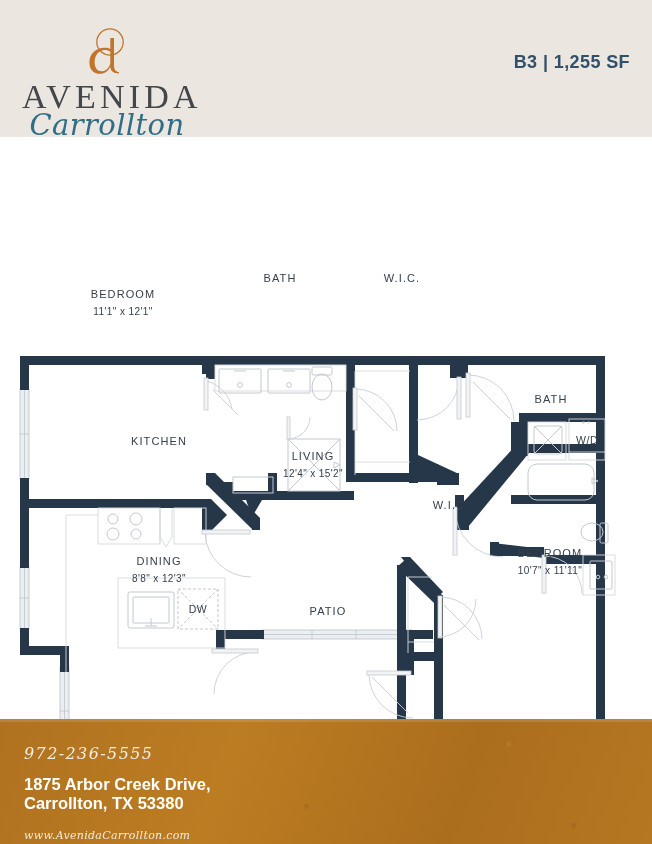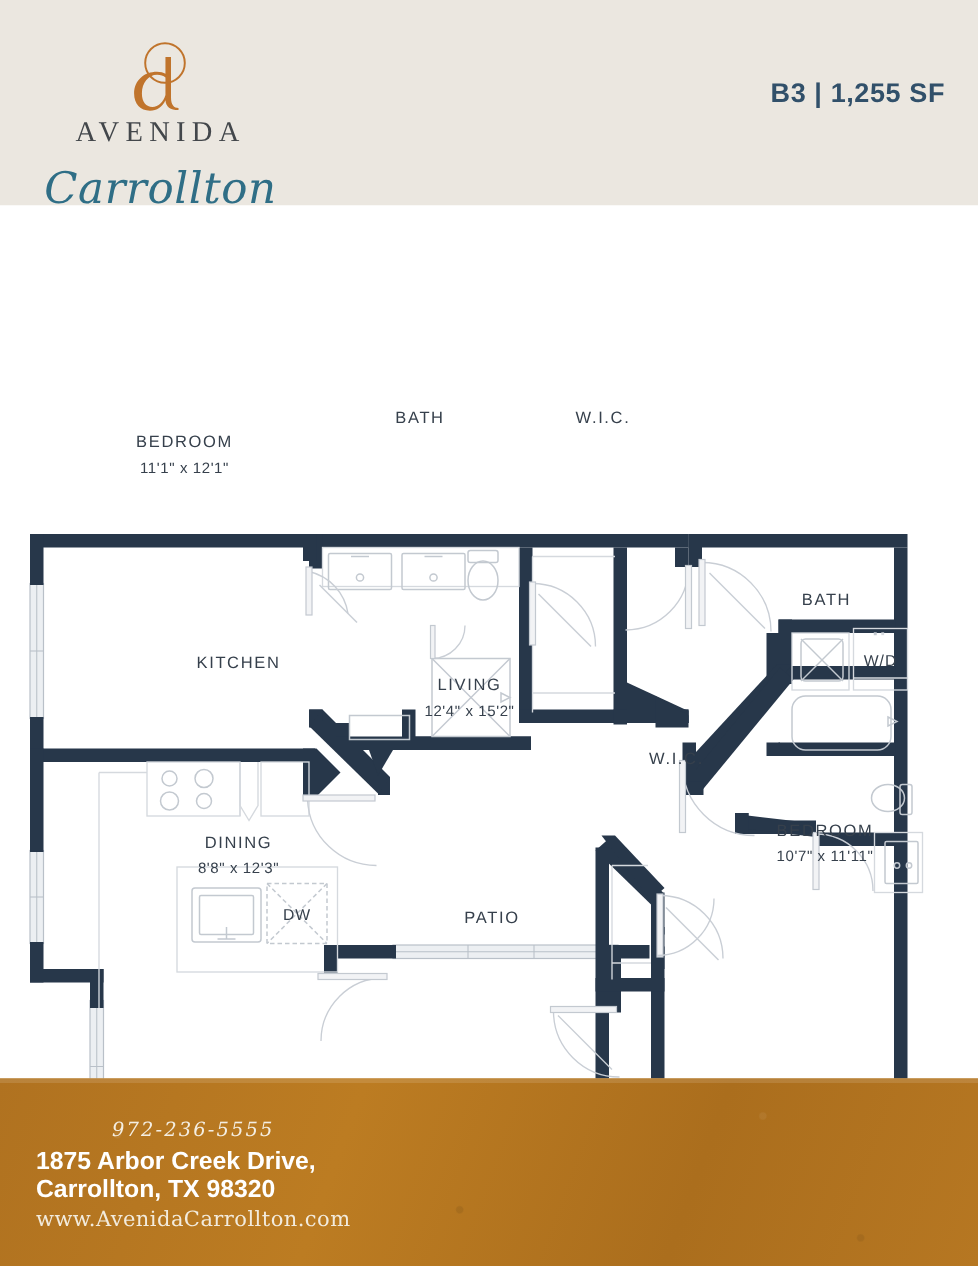--- a/index.html
+++ b/index.html
@@ -29,21 +29,21 @@
   }
   #logo-mark {
     position: absolute; left: 58px; top: 0px;
     width: 56px; height: 52px;
   }
   #logo-wordmark {
     position: absolute; left: 0; top: 52px;
     width: 170px;
     text-align: center;
     font-family: "Liberation Serif", serif;
-    font-size: 19px;
+    font-size: 34px;
     letter-spacing: 4.2px;
     color: #43474b;
     font-weight: 400;
   }
   #logo-script {
     position: absolute; left: 0; top: 82px;
     width: 170px;
     text-align: center;
     font-family: "DejaVu Serif", serif;
     font-style: italic;
@@ -74,40 +74,40 @@
   }
   #footer-top-rule {
     position: absolute; left: 0; top: 0;
     width: 652px; height: 3px;
     background: rgba(255,255,255,0.12);
   }
   #footer-inner { position: absolute; left: 24px; top: 27px; }
   #footer-phone {
     font-family: "DejaVu Serif", serif;
     font-style: italic;
-    font-size: 13px;
+    font-size: 16px;
     color: #f4eee2;
     letter-spacing: 1.4px;
     line-height: 16px;
-    text-align: center;
   }
   #footer-address {
     font-family: "Liberation Sans", sans-serif;
     font-weight: bold;
     font-size: 16.5px;
     color: #ffffff;
     line-height: 19px;
-    margin-top: 3px;
+    margin-top: 13px;
   }
   #footer-web {
     font-family: "DejaVu Serif", serif;
-    font-size: 14px;
+    font-style: italic;
+    font-size: 11px;
     color: #f2ebdd;
     letter-spacing: 0.3px;
-    margin-top: 2px;
+    margin-top: 16px;
   }
 
   
   #plan-area {
     position: absolute; left: 0; top: 137px;
     width: 652px; height: 582px;
     background: #ffffff;
   }
   #plan-svg { display: block; }
 
@@ -433,19 +433,19 @@
 
     </svg>
   </div>
 
   <div id="footer">
     <div id="footer-top-rule"></div>
     <div id="footer-inner">
       <div id="footer-phone">972-236-5555</div>
       <div id="footer-address">
         <div>1875 Arbor Creek Drive,</div>
-        <div>Carrollton, TX 98320</div>
+        <div>Carrollton, TX 53380</div>
       </div>
       <div id="footer-web">www.AvenidaCarrollton.com</div>
     </div>
   </div>
 
 </div>
 
 </body></html>

